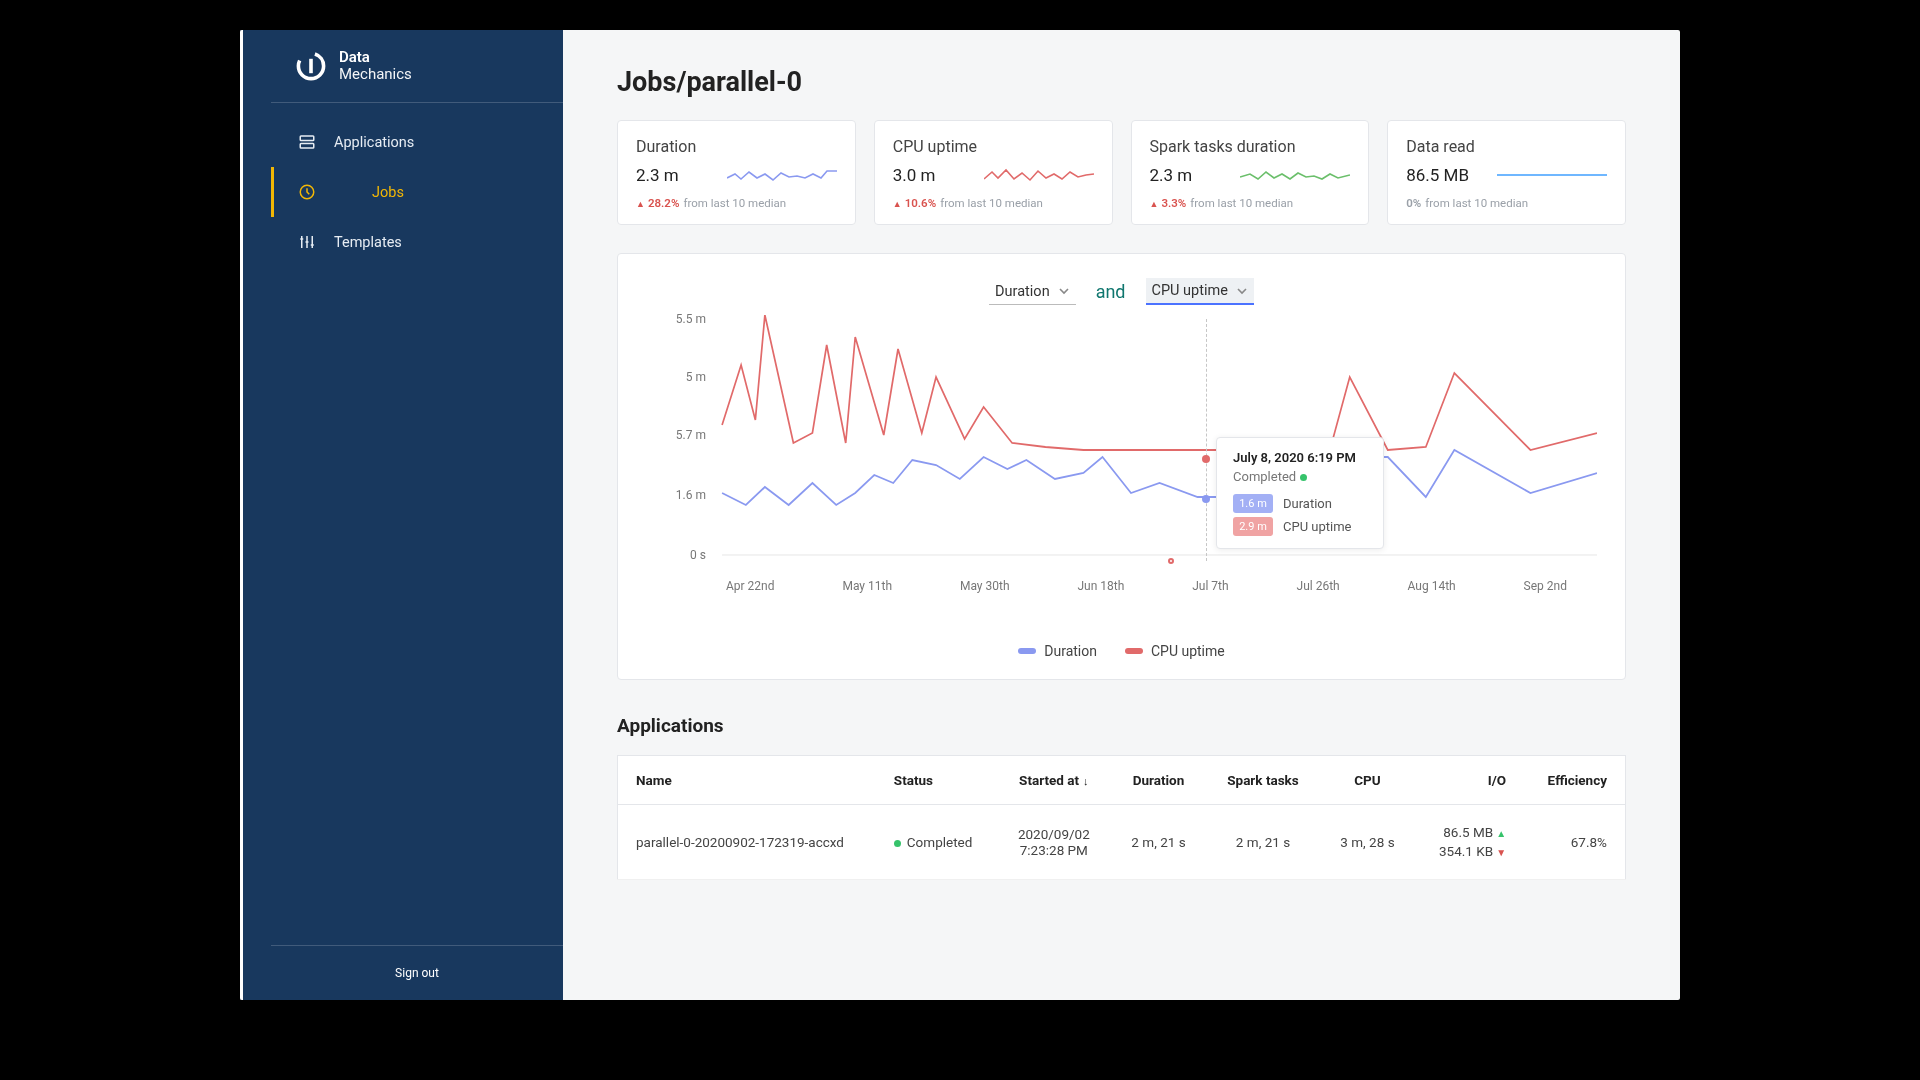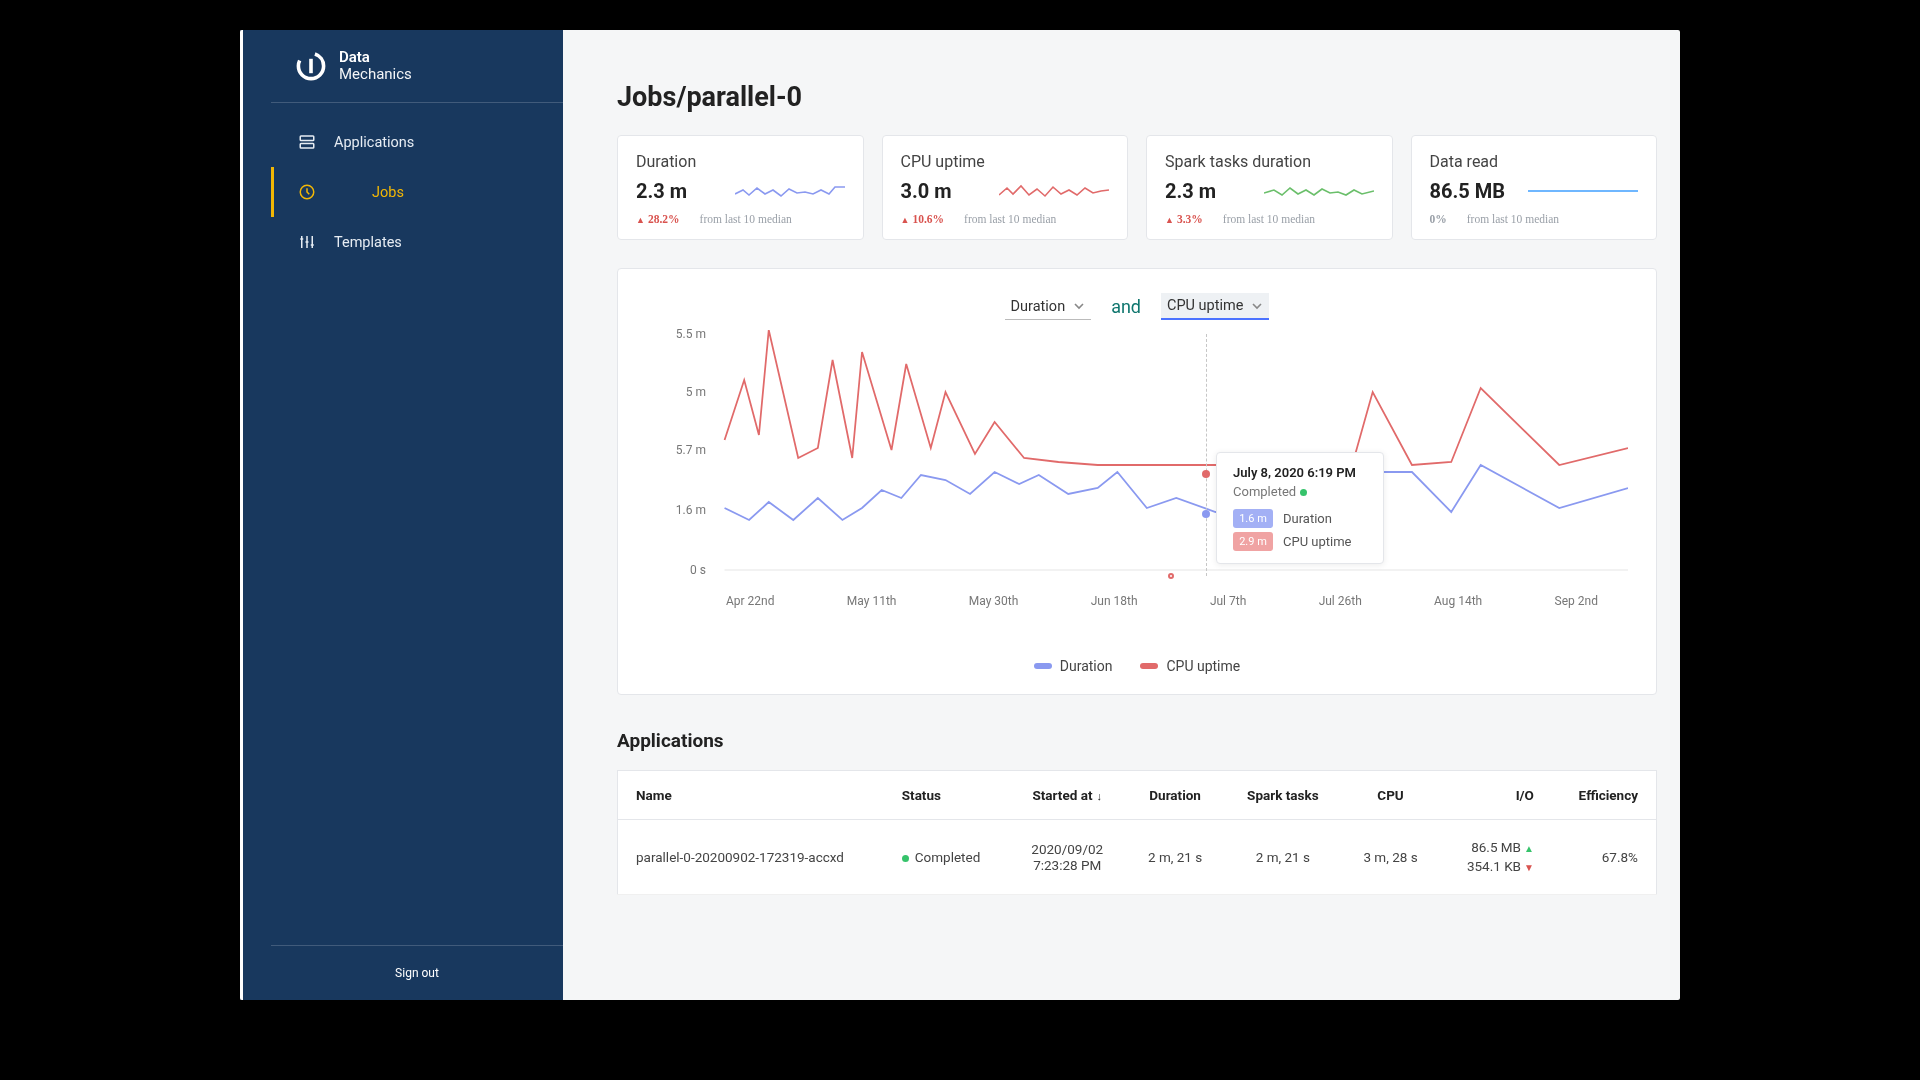--- a/index.html
+++ b/index.html
@@ -53,32 +53,32 @@
 .nav-item.active { border-left-color: #f2b705; color: #f2b705; gap: 38px; }
 .nav-item .icon { width: 18px; height: 18px; margin-right: 18px; flex-shrink:0;}
 .signout {
   border-top: 1px solid rgba(255,255,255,.18);
   text-align: center;
   padding: 20px;
   font-size: 12px;
   cursor: pointer;
 }
 
-.main { flex: 1; overflow-y: auto; padding: 36px 23px 0 54px; margin-top: 15px; }
+.main { flex: 1; overflow-y: auto; padding: 36px 54px 0 54px; }
 .page-title { font-size: 27px; font-weight: 700; color: #222; margin-bottom: 22px;}
 .cards-row { display: flex; gap: 18px; margin-bottom: 28px; }
 .card {
   flex: 1; background: #fff; border: 1px solid #e4e6ea; border-radius: 4px;
   padding: 16px 18px 14px 18px;
 }
 .card-title { font-size: 16px; color: #444; margin-bottom: 8px; }
 .card-row2 { display:flex; align-items:center; justify-content:space-between;}
-.card-value { font-size: 20px; font-weight: 700; color: #222; }
+.card-value { font-size: 17px; font-weight: 400; color: #222; }
 .spark { width: 110px; height: 22px; }
-.card-foot { margin-top: 10px; font-size: 11.5px; color: #9aa0a8; display:flex; align-items:flex-start; gap:20px;font-family:Liberation Serif, serif;}
+.card-foot { margin-top: 10px; font-size: 11.5px; color: #9aa0a8; display:flex; align-items:flex-start; gap:4px;}
 .delta-up { color:#d9534f; font-weight:600;}
 .delta-up::before { content:"▲"; font-size:9px; margin-right:3px;}
 .delta-flat { color:#9aa0a8; font-weight:600;}
 .chart-panel {
   background: #fff; border: 1px solid #e4e6ea; border-radius: 4px;
   padding: 24px 28px 20px 28px; margin-bottom: 34px;
 }
 .chart-selectors { display:flex; justify-content:center; align-items:center; gap:20px; margin-bottom:10px;}
 .select-pill {
   display:inline-flex; align-items:center; gap:8px;

